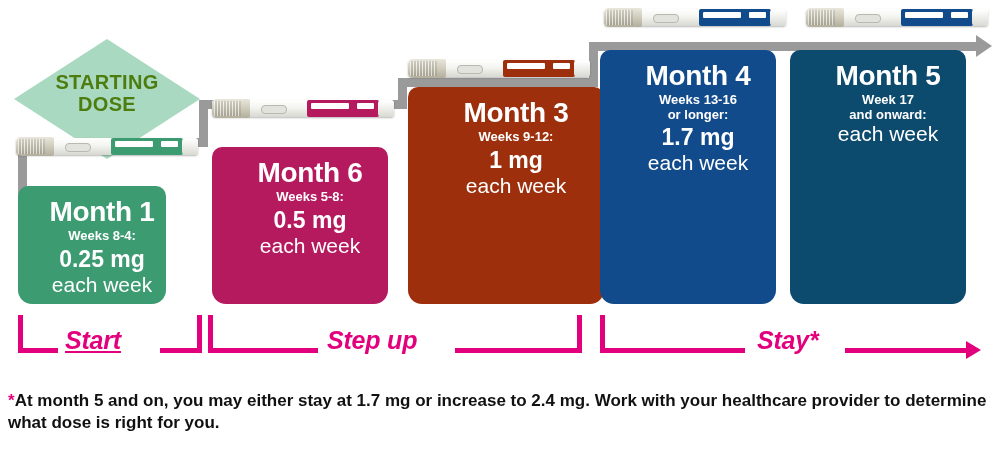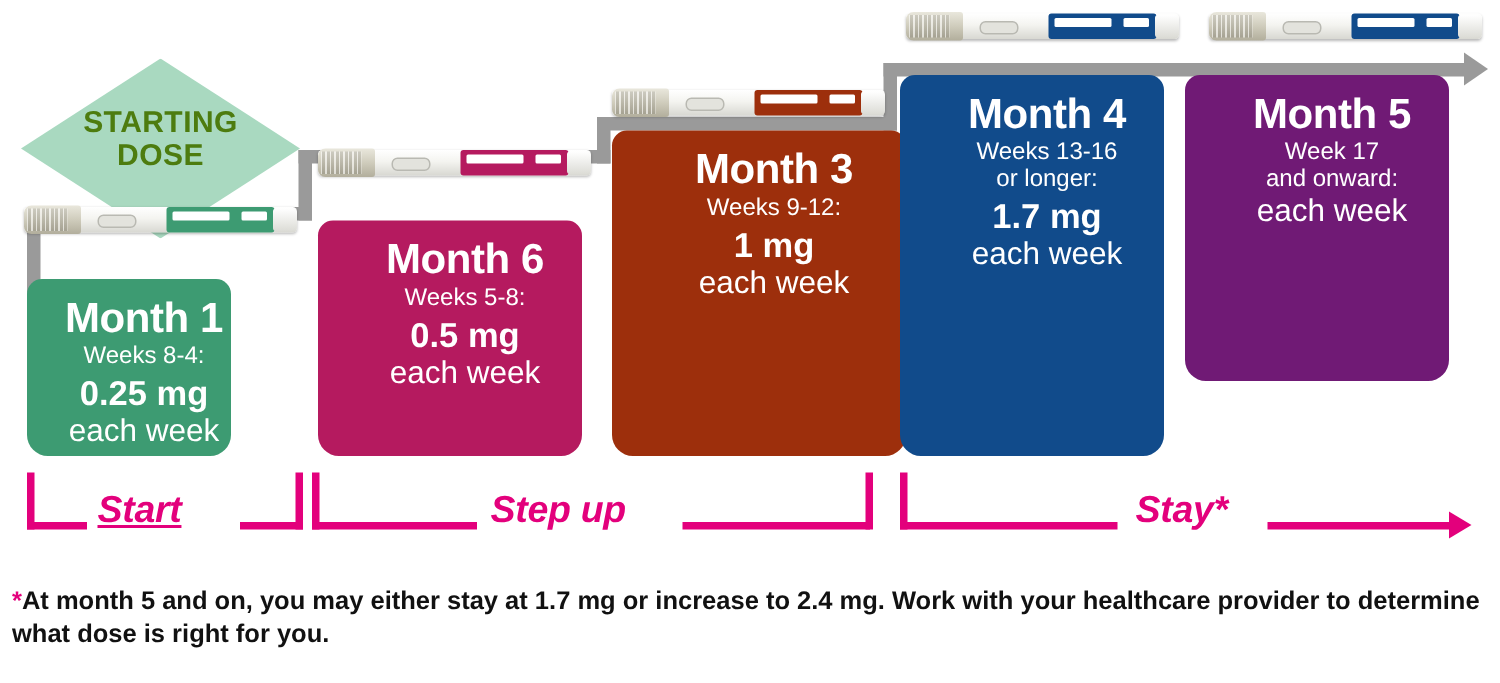--- a/index.html
+++ b/index.html
@@ -28,21 +28,21 @@
     padding-top:10px;
     color:#ffffff;
     text-align:center;
     line-height:1.12;
     padding-left:20px;
   }
   .box .m-title{
     font-size:28px;font-weight:bold;letter-spacing:-0.3px;
     margin-bottom:2px;white-space:nowrap;
   }
-  .box .m-weeks{font-size:16px;font-weight:normal;white-space:nowrap;}
+  .box .m-weeks{font-size:13px;font-weight:bold;white-space:nowrap;}
   .box .m-dose{font-size:23px;font-weight:bold;margin-top:3px;white-space:nowrap;}
   .box .m-each{font-size:21px;font-weight:normal;white-space:nowrap;}
 
   
   .diamond-wrap{position:absolute;}
   .diamond{
     position:absolute;left:0;top:0;width:100%;height:100%;
     background:#a9d9c0;
     clip-path:polygon(50% 0%, 100% 50%, 50% 100%, 0% 50%);
   }
@@ -183,21 +183,21 @@
     <div class="body"></div>
     <div class="cap"></div>
     <div class="window"></div>
     <div class="label" style="background:#114b8b;">
       <div class="brand"></div>
       <div class="dosebadge"></div>
     </div>
     <div class="tip"></div>
   </div>
 
-  <div class="box" style="left:18px;top:186px;width:136px;height:118px;background:#3d9b72;">
+  <div class="box" style="left:18px;top:186px;width:148px;height:118px;background:#3d9b72;">
     <div class="m-title">Month 1</div>
     <div class="m-weeks">Weeks 8-4:</div>
     <div class="m-dose">0.25 mg</div>
     <div class="m-each">each week</div>
   </div>
 
   <div class="box" style="left:212px;top:147px;width:176px;height:157px;background:#b51a5f;">
     <div class="m-title">Month 6</div>
     <div class="m-weeks">Weeks 5-8:</div>
     <div class="m-dose">0.5 mg</div>
@@ -212,21 +212,21 @@
   </div>
 
   <div class="box" style="left:600px;top:50px;width:176px;height:254px;background:#114b8b;">
     <div class="m-title">Month 4</div>
     <div class="m-weeks">Weeks 13-16</div>
     <div class="m-weeks">or longer:</div>
     <div class="m-dose">1.7 mg</div>
     <div class="m-each">each week</div>
   </div>
 
-  <div class="box" style="left:790px;top:50px;width:176px;height:204px;background:#701a75;">
+  <div class="box" style="left:790px;top:50px;width:176px;height:254px;background:#0c4a6e;">
     <div class="m-title">Month 5</div>
     <div class="m-weeks">Week 17</div>
     <div class="m-weeks">and onward:</div>
     <div class="m-each">each week</div>
   </div>
 
   <div class="brk" style="left:18px; top:315px;width:5px; height:38px;"></div>
   <div class="brk" style="left:18px; top:348px;width:40px;height:5px;"></div>
   <div class="brk" style="left:160px;top:348px;width:42px;height:5px;"></div>
   <div class="brk" style="left:197px;top:315px;width:5px; height:38px;"></div>

